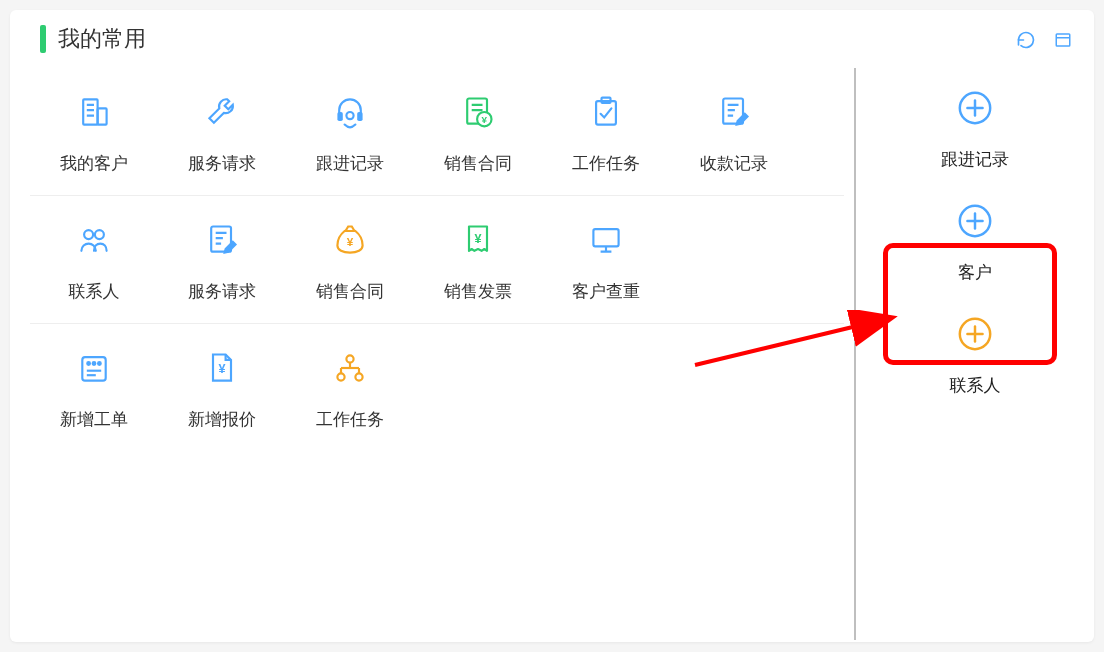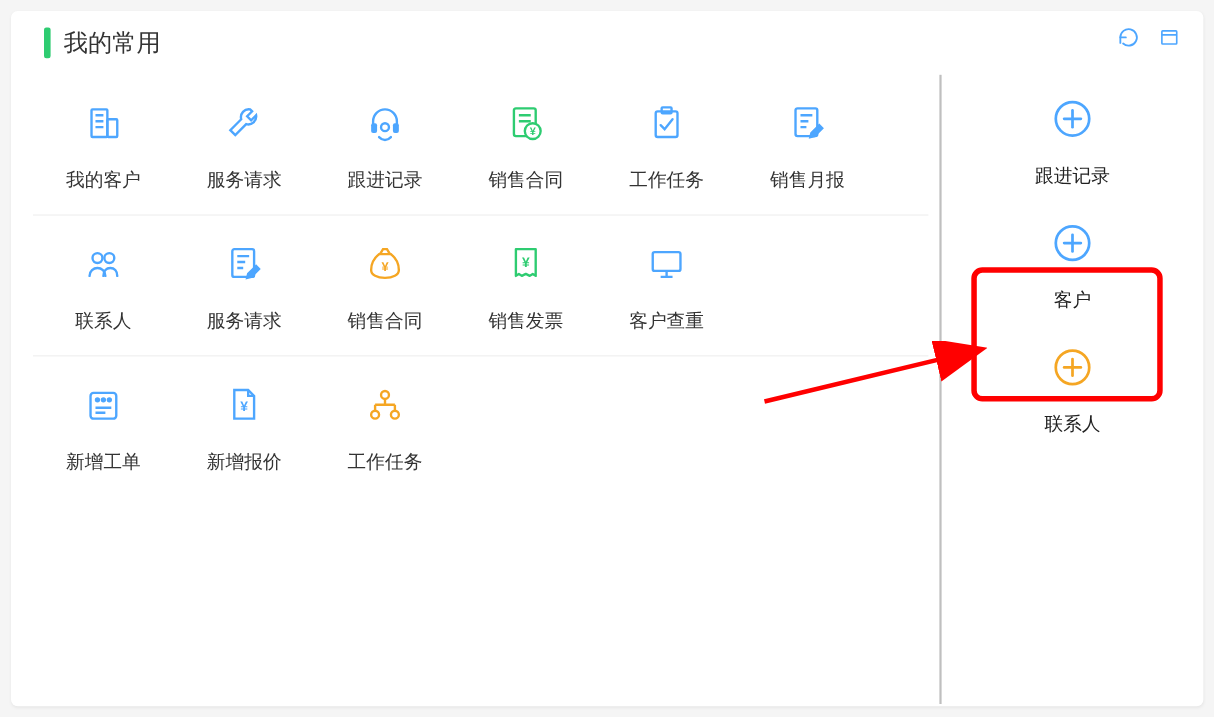--- a/index.html
+++ b/index.html
@@ -14,21 +14,21 @@
     background: #fff;
     border-radius: 6px;
     width: 1084px;
     height: 632px;
     box-shadow: 0 1px 3px rgba(0,0,0,0.06);
     position: relative;
     overflow: hidden;
   }
   .panel-header {
     display: flex;
-    align-items: flex-start;
+    align-items: flex-end;
     justify-content: space-between;
     padding: 14px 22px 14px 0;
   }
   .title-wrap {
     display: flex;
     align-items: center;
   }
   .title-bar {
     width: 6px;
     height: 28px;
@@ -216,21 +216,21 @@
         <div class="grid-item">
           <div class="grid-icon">
             <svg width="36" height="36" viewBox="0 0 40 40" fill="none" stroke="#4da6ff" stroke-width="2.4">
               <rect x="8" y="5" width="22" height="28" rx="2"></rect>
               <line x1="13" y1="12" x2="25" y2="12"></line>
                 <line x1="13" y1="18" x2="21" y2="18"></line>
                 <line x1="13" y1="24" x2="19" y2="24"></line>
               <path d="M24 30l8-8 3 3-8 8-4 1z" fill="#4da6ff" stroke="#4da6ff"></path>
             </svg>
           </div>
-          <div class="grid-label">销售月报</div>
+          <div class="grid-label">收款记录</div>
         </div>
       </div>
 
       <div class="grid-row sep">
         <div class="grid-item">
           <div class="grid-icon">
             <svg width="36" height="36" viewBox="0 0 40 40" fill="none" stroke="#4da6ff" stroke-width="2.4" stroke-linecap="round">
               <circle cx="14" cy="14" r="5"></circle>
                 <circle cx="26" cy="14" r="5"></circle>
               <path d="M6 32c0-5 4-8 8-8s8 3 8 8"></path>

